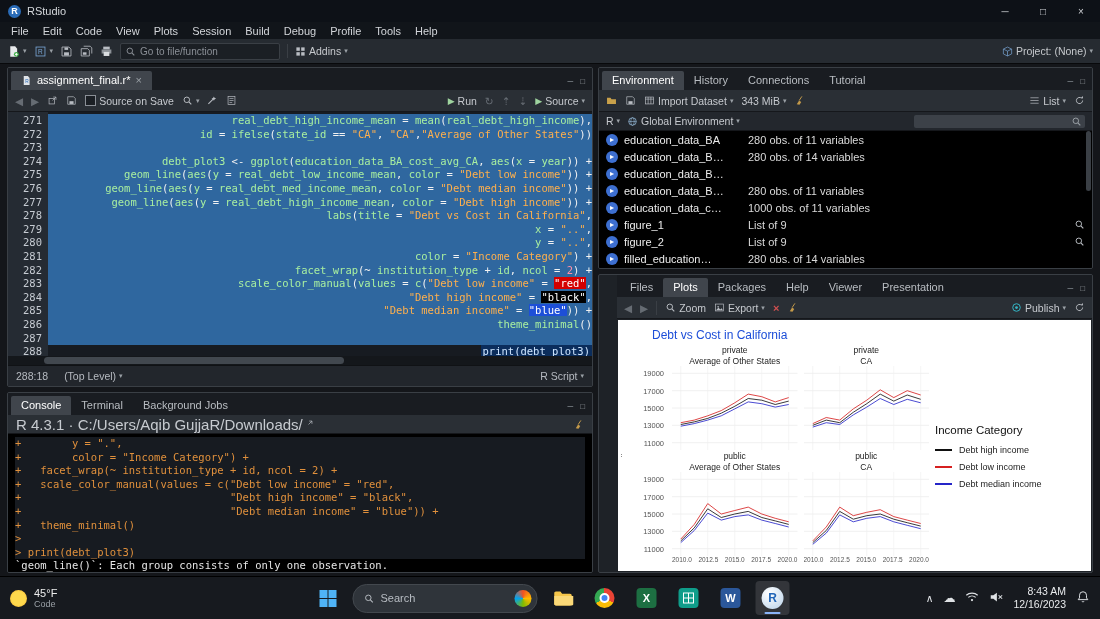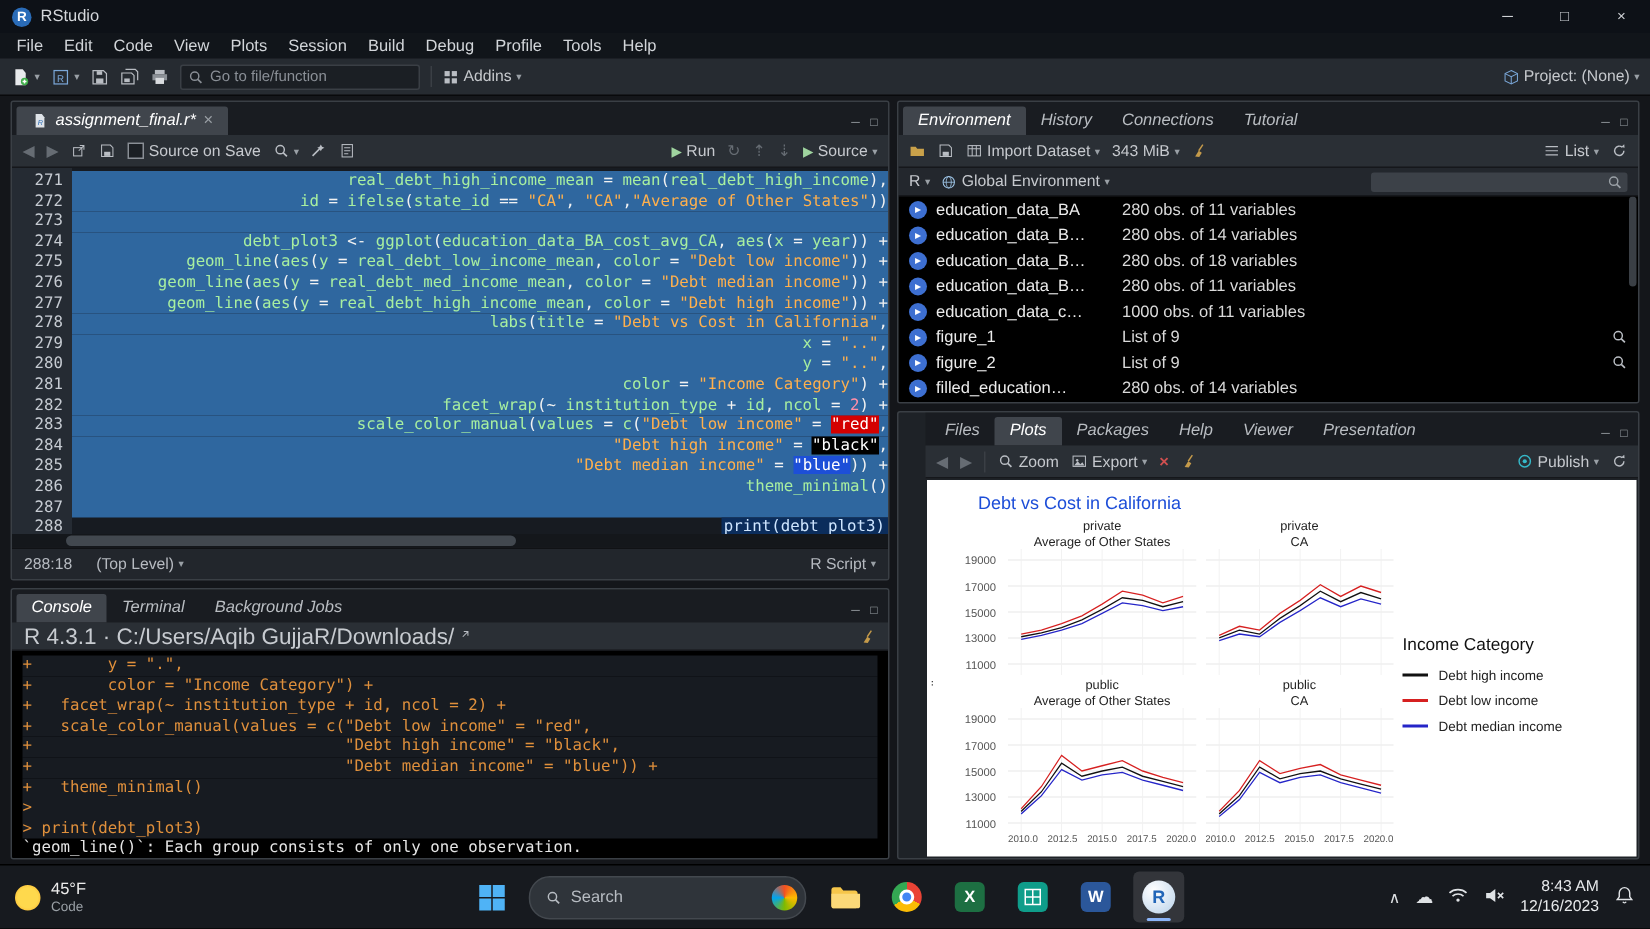--- a/index.html
+++ b/index.html
@@ -24,21 +24,21 @@
     align-items:center;gap:4px;padding:0 4px;color:#8a8f96;font-size:10px;}
   .spacer{flex:1;}
   ..ic{display:block}
   svg.ic{width:13px;height:13px;display:block;}
   svg.ic12{width:11px;height:11px;display:block;}
   
   .main{flex:1;display:flex;gap:5px;padding:3px 7px;min-height:0;}
   .col-left{width:586px;display:flex;flex-direction:column;gap:5px;min-height:0;}
   .col-right{flex:1;display:flex;flex-direction:column;gap:5px;min-height:0;}
   .pane{background:#1e2227;border:1px solid #3a3f45;border-radius:2px;display:flex;flex-direction:column;overflow:hidden;}
-  .tabs{height:22px;background:#191c21;display:flex;align-items:flex-end;padding-left:3px;flex:none;font-style:italic;}
+  .tabs{height:22px;background:#191c21;display:flex;align-items:flex-end;padding-left:3px;flex:none;}
   .tab{padding:3px 10px 4px;font-size:11px;color:#b9bdc2;display:flex;align-items:center;gap:5px;}
   .tab.active{background:#40454c;color:#fff;border-radius:2px 2px 0 0;}
   .pane-btns{margin-left:auto;display:flex;gap:7px;align-items:center;padding:0 7px 4px 0;color:#9aa0a6;font-size:8px;}
   .ptool{height:21px;background:#2a2f35;border-bottom:1px solid #15171b;display:flex;align-items:center;
     gap:8px;padding:0 7px;font-size:10.5px;color:#c6c9ce;flex:none;}
   .dim{color:#666c73;}
   
   .editor-pane{height:318px;flex:none;}
   .code{flex:1;display:flex;background:#171b21;font-family:"DejaVu Sans Mono",monospace;font-size:10.5px;
     line-height:13.6px;overflow:hidden;}
@@ -457,21 +457,20 @@
               <span class="env-val">280 obs. of 11 variables</span>
             </div>
             <div class="env-row">
               <span class="env-ic">▸</span>
               <span class="env-name">education_data_B…</span>
               <span class="env-val">280 obs. of 14 variables</span>
             </div>
             <div class="env-row">
               <span class="env-ic">▸</span>
               <span class="env-name">education_data_B…</span>
-              <span class="env-val">280 obs. of 18 variables</span>
             </div>
             <div class="env-row">
               <span class="env-ic">▸</span>
               <span class="env-name">education_data_B…</span>
               <span class="env-val">280 obs. of 11 variables</span>
             </div>
             <div class="env-row">
               <span class="env-ic">▸</span>
               <span class="env-name">education_data_c…</span>
               <span class="env-val">1000 obs. of 11 variables</span>

